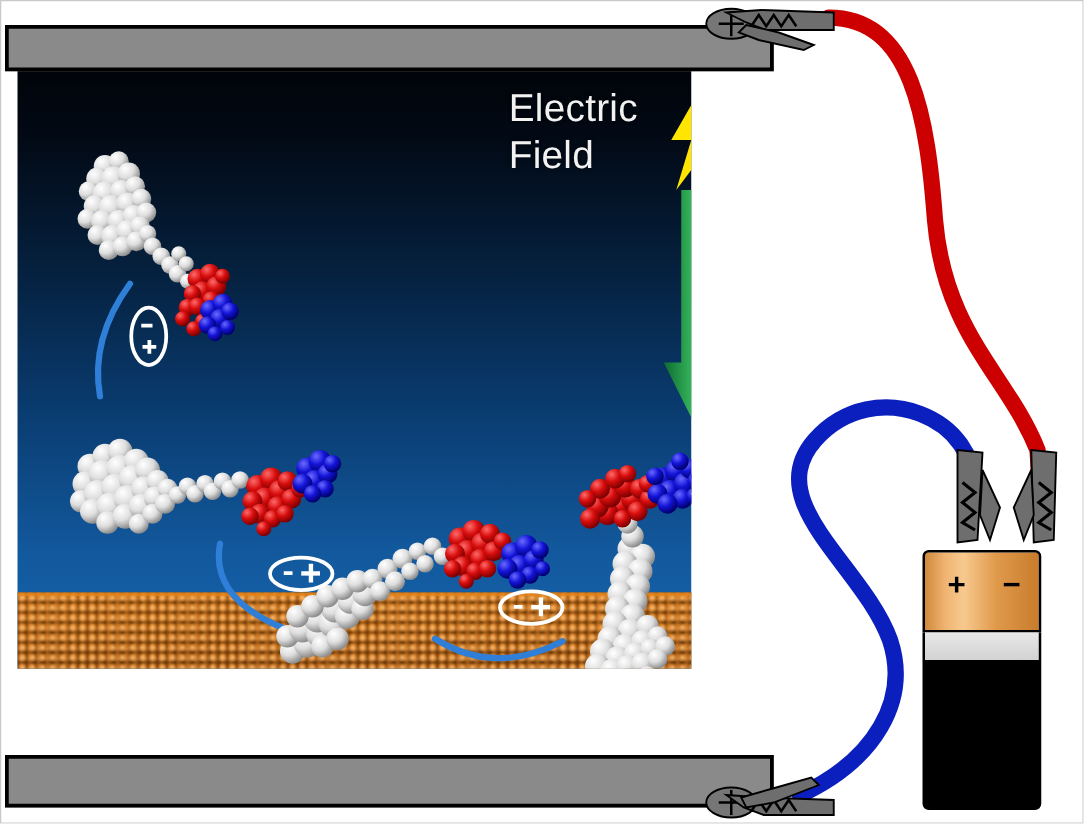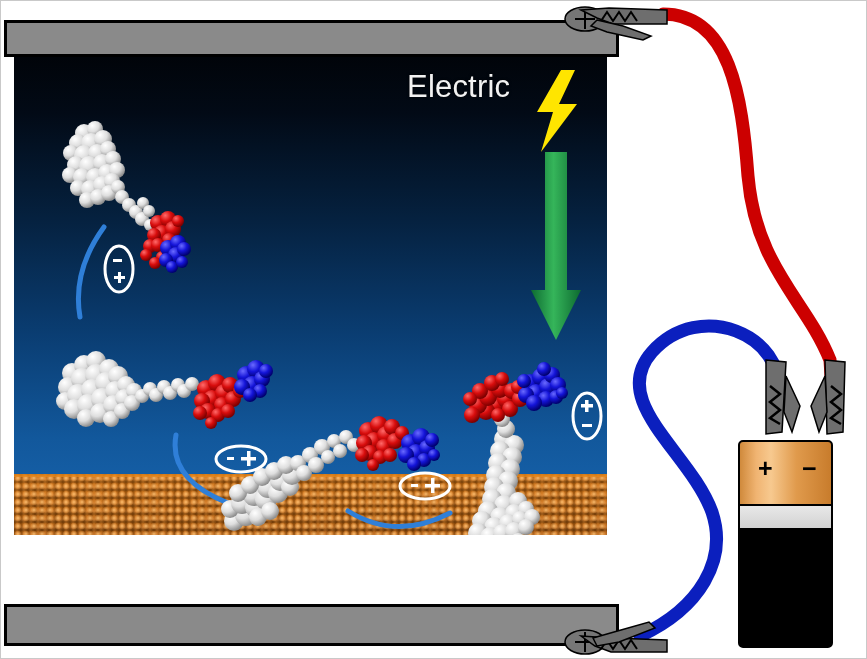--- a/index.html
+++ b/index.html
@@ -4,21 +4,21 @@
 <style>
   html,body{margin:0;padding:0;background:#ffffff;}
   body{width:867px;height:659px;overflow:hidden;font-family:"Liberation Sans",sans-serif;}
   #stage{position:relative;width:867px;height:659px;background:#ffffff;overflow:hidden;}
 
   
   .outer-frame{position:absolute;left:0;top:0;width:867px;height:659px;
      border:1px solid #c9c9c9;box-sizing:border-box;pointer-events:none;}
 
   
-  .cell{position:absolute;left:14px;top:55px;width:593px;height:480px;overflow:hidden;
+  .cell{position:absolute;left:14px;top:55px;width:539px;height:480px;overflow:hidden;
         background:linear-gradient(to bottom,#010409 0%,#020a16 12%,#05213f 34%,#0a3d72 58%,#12589c 80%,#1763ad 96%,#1765b0 100%);}
 
   
   .electrode{position:absolute;background:#8a8a8a;border:3px solid #000000;box-sizing:border-box;}
   #electrode-top{left:4px;top:20px;width:615px;height:37px;}
   #electrode-bottom{left:4px;top:604px;width:615px;height:42px;}
 
   
   .ef-label{position:absolute;left:407px;top:68px;width:150px;color:#f2f2f2;
      font-size:31px;line-height:37px;font-weight:400;letter-spacing:.2px;
@@ -416,20 +416,21 @@
       <svg width="34" height="52" viewBox="0 0 34 52">
         <ellipse cx="17" cy="26" rx="14" ry="23" fill="none" stroke="#ffffff" stroke-width="3"></ellipse>
         <rect x="11" y="14" width="12" height="3.5" fill="#ffffff"></rect>
           <rect x="15" y="10" width="3.5" height="12" fill="#ffffff"></rect>
         <rect x="12" y="34" width="10" height="3" fill="#ffffff"></rect>
       </svg>
     </div>
 
     <div class="ef-label" style="left:393px;top:13px;">
       <div>Electric</div>
+      <div>Field</div>
     </div>
 
     <div id="bolt" style="left:513px;top:15px;">
       <svg width="56" height="82" viewBox="0 0 56 82">
         <polygon points="34,0 10,42 26,42 14,82 50,34 32,34 48,0" fill="#ffe500"></polygon>
       </svg>
     </div>
 
     <div id="field-arrow" style="left:514px;top:97px;">
       <svg width="56" height="190" viewBox="0 0 56 190">

